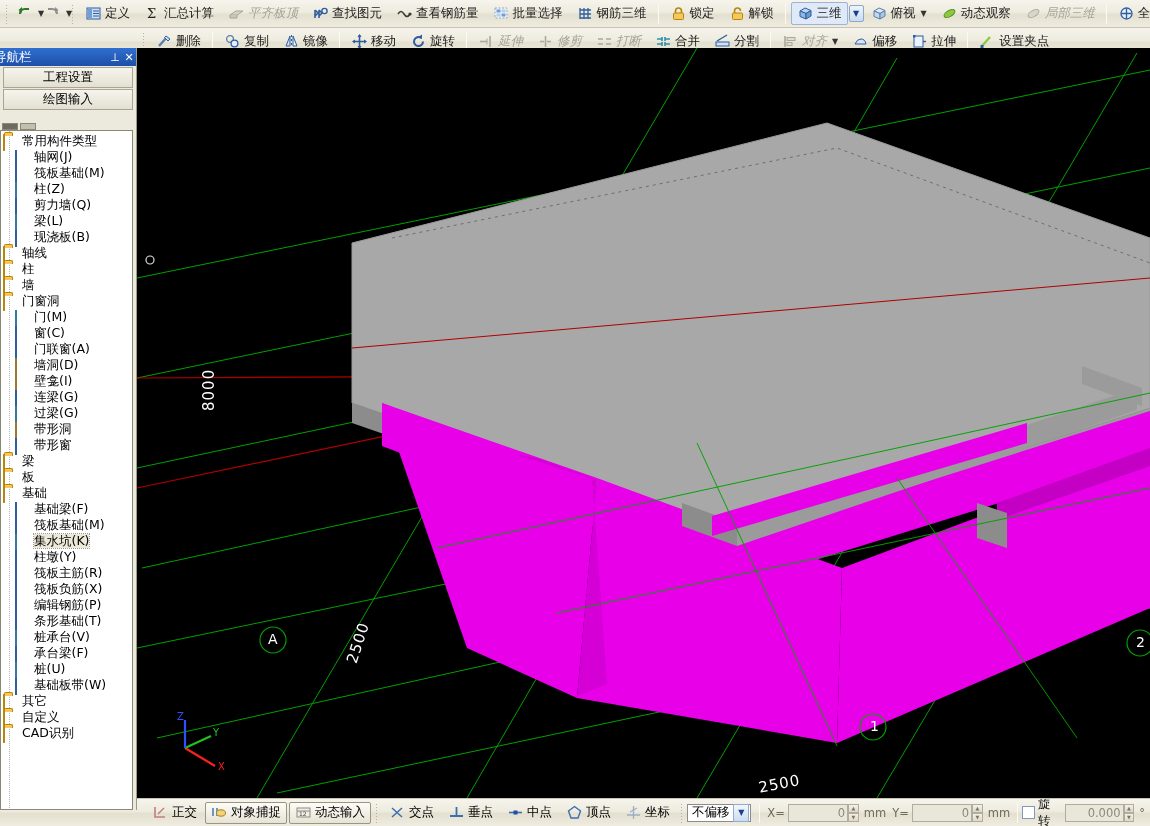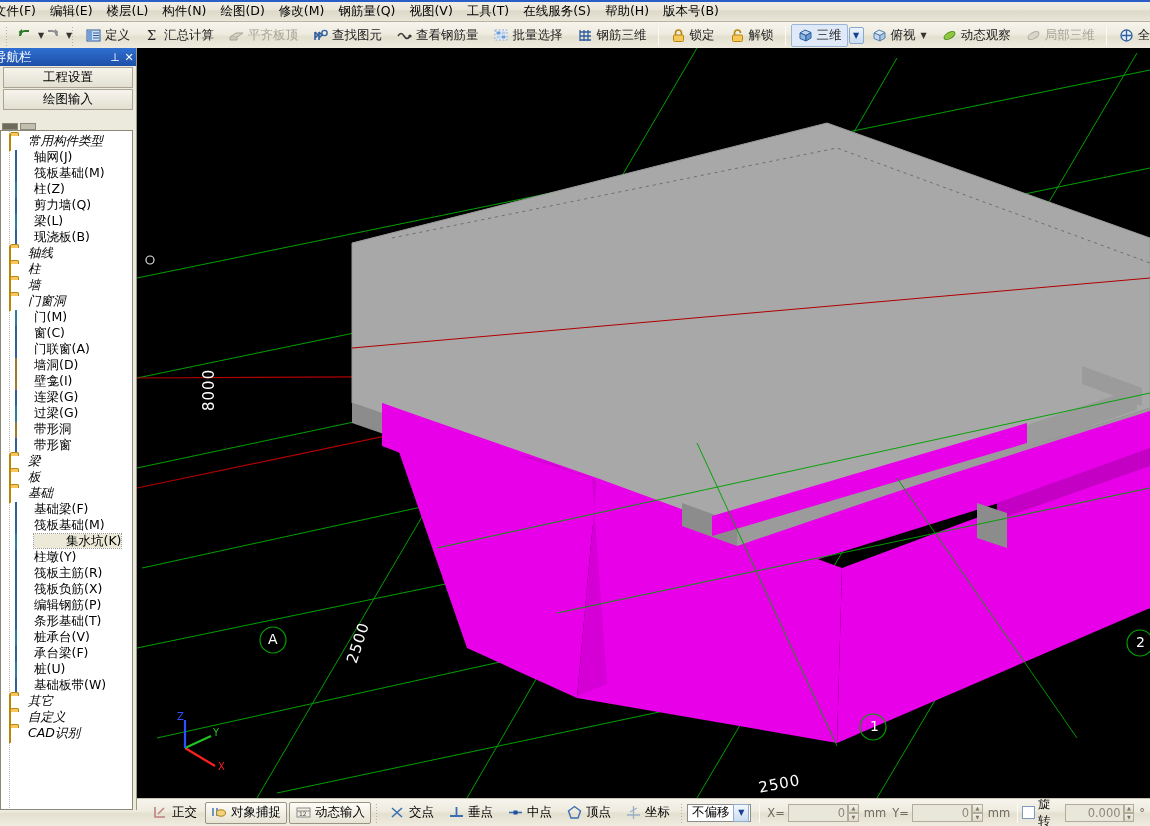--- a/index.html
+++ b/index.html
@@ -41,21 +41,21 @@
     height: 28px; flex: 0 0 28px;
     padding: 0 2px; overflow: hidden;
     position: relative;
   }
   .tbtn {
     display: flex; align-items: center; gap: 3px;
     padding: 2px 5px; margin: 0 1px; border: 1px solid transparent;
     border-radius: 2px; white-space: nowrap; font-size: 12.5px; color: #1a1a1a;
     height: 23px;
   }
-  .tbtn.disabled { color: #a6a296; }
+  .tbtn.disabled { color: #a6a296; font-style: italic; }
   .tbtn.sel { background: #dfe9f7; border: 1px solid #9db5d4; }
   .grip {
     width: 4px; height: 20px; margin: 0 3px;
     background-image: radial-gradient(#b7b2a0 35%, transparent 36%);
     background-size: 3px 3px;
     flex: 0 0 4px;
   }
   .vsep { width: 1px; height: 20px; background: #c4bfac; border-right: 1px solid #fbfaf4; margin: 0 4px; flex:0 0 1px;}
   .ico { width: 17px; height: 17px; flex: 0 0 17px; display:inline-block; position:relative;}
   .caret { font-size: 8px; color: #333; margin-left:2px; }
@@ -114,25 +114,25 @@
   }
   .minitab { width:16px; height:7px; background:#c3bfae; border:1px solid #8c8878; margin-right:2px;}
   .minitab.on{ background:#6f6b5c;}
   .tree {
     flex: 1; background: #fff; margin: 0 3px 0 0;
     border: 1px solid #8c8878; border-top:1px solid #8c8878;
     overflow: hidden; padding: 2px 0 0 0;
     font-size: 12.5px; position:relative;
   }
   .tnode { display:flex; align-items:center; height: 16px; padding-left: 2px; white-space: nowrap; }
-  .tnode.lvl1 { padding-left: 8px; font-style: italic; }
+  .tnode.lvl1 { padding-left: 2px; }
   .tnode.lvl2 { padding-left: 14px; }
   .tnode .tico { width: 16px; height:14px; flex:0 0 16px; margin-right: 3px; position:relative; }
   .tnode .tlab { font-size: 12.5px; line-height: 14px; color:#000; }
-  .tnode.selected .tlab { background: #ece9d8; outline:1px dotted #999;padding-left:32px; }
+  .tnode.selected .tlab { background: #ece9d8; outline:1px dotted #999; }
   .dots { position:absolute; left: 8px; top:0; bottom:0; width:1px;
           background-image: linear-gradient(to bottom,#b5b5b5 50%, transparent 50%);
           background-size: 1px 2px; }
   .bottombtns { flex:0 0 auto; padding-bottom:2px; }
   .bottombtns .navbtn { margin-top:2px; }
 
   
   .folder { width:15px;height:12px;background:#f6c85b;border:1px solid #b8860b;border-radius:1px 2px 1px 1px; position:relative; top:1px;}
   .folder::before{content:"";position:absolute;left:0;top:-3px;width:7px;height:3px;background:#f6c85b;border:1px solid #b8860b;border-bottom:none;border-radius:2px 2px 0 0;}
   .folder.open{background:#fbd97e;}
@@ -169,34 +169,20 @@
   .spin { width:11px;height:18px; display:flex;flex-direction:column; margin-right:2px;}
   .spin i{flex:1;background:linear-gradient(to bottom,#f3f1e8,#ddd9c9);border:1px solid #b2ad9b;font-style:normal;font-size:5px;line-height:7px;text-align:center;color:#7a7668;}
   .lbl-dim { font-size:11.5px; color:#6e6a5d; margin:0 3px; }
   .chkbox { width:13px;height:13px;background:#fff;border:1px solid #7d99bd; display:inline-block;}
 </style>
 </head>
 <body>
 
 <div id="app">
 
-  <div class="menubar">
-    <div class="menu-item">文件(F)</div>
-    <div class="menu-item">编辑(E)</div>
-    <div class="menu-item">楼层(L)</div>
-    <div class="menu-item">构件(N)</div>
-    <div class="menu-item">绘图(D)</div>
-    <div class="menu-item">修改(M)</div>
-    <div class="menu-item">钢筋量(Q)</div>
-    <div class="menu-item">视图(V)</div>
-    <div class="menu-item">工具(T)</div>
-    <div class="menu-item">在线服务(S)</div>
-    <div class="menu-item">帮助(H)</div>
-    <div class="menu-item">版本号(B)</div>
-  </div>
 
   <div class="tbrow">
     <div class="grip"></div>
     <div class="tbtn" style="width:26px;padding:2px 2px;">
       <span class="ico">
         <svg width="17" height="17" viewBox="0 0 17 17">
             <path d="M4 9 Q4 4 9 4 L13 4" stroke="#2b7a2b" stroke-width="2.2" fill="none"></path>
             <path d="M6 2 L2.5 5 L6 8 Z" fill="#2b7a2b"></path>
           </svg>
       </span>

